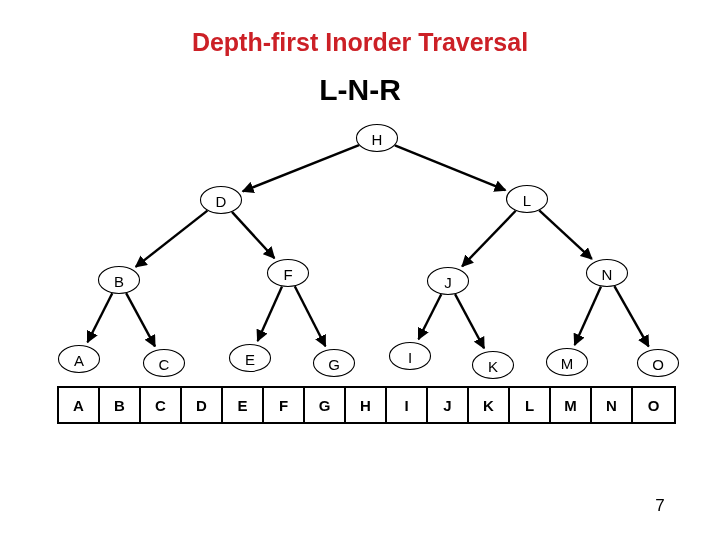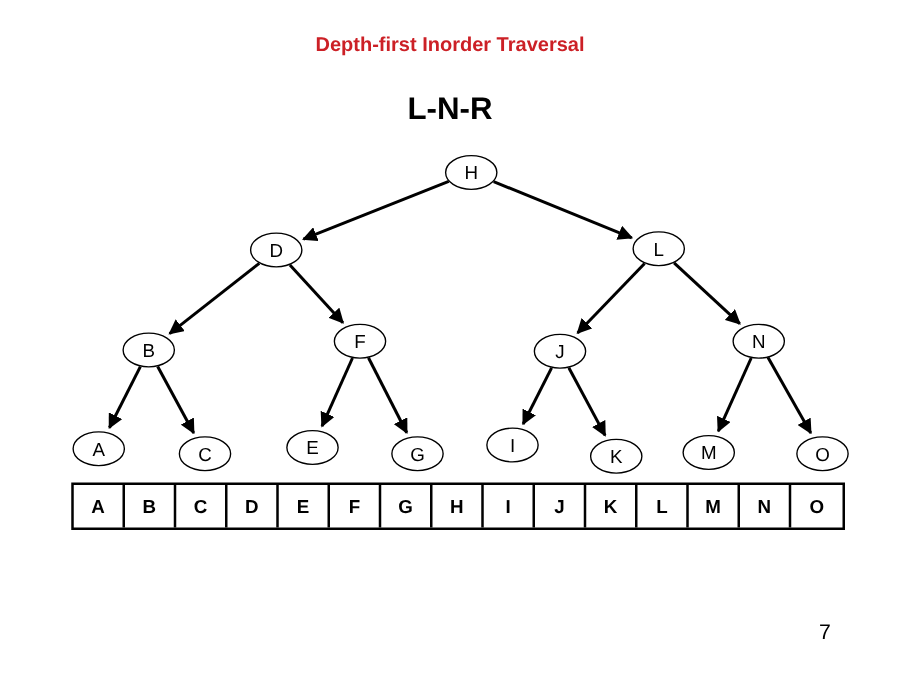--- a/index.html
+++ b/index.html
@@ -20,33 +20,33 @@
     left: 0; top: 0;
     width: 720px;
     height: 540px;
   }
   #title {
     position: absolute;
     left: 0;
     top: 28px;
     width: 720px;
     text-align: center;
-    font-size: 16px;
+    font-size: 25px;
     font-weight: bold;
     color: #cc2026;
     letter-spacing: 0px;
     white-space: nowrap;
   }
   #subtitle {
     position: absolute;
     left: 0;
     top: 73px;
     width: 720px;
     text-align: center;
-    font-size: 25px;
+    font-size: 30px;
     font-weight: bold;
     color: #000000;
   }
   #tree-svg {
     position: absolute;
     left: 0;
     top: 0;
     width: 720px;
     height: 390px;
   }

